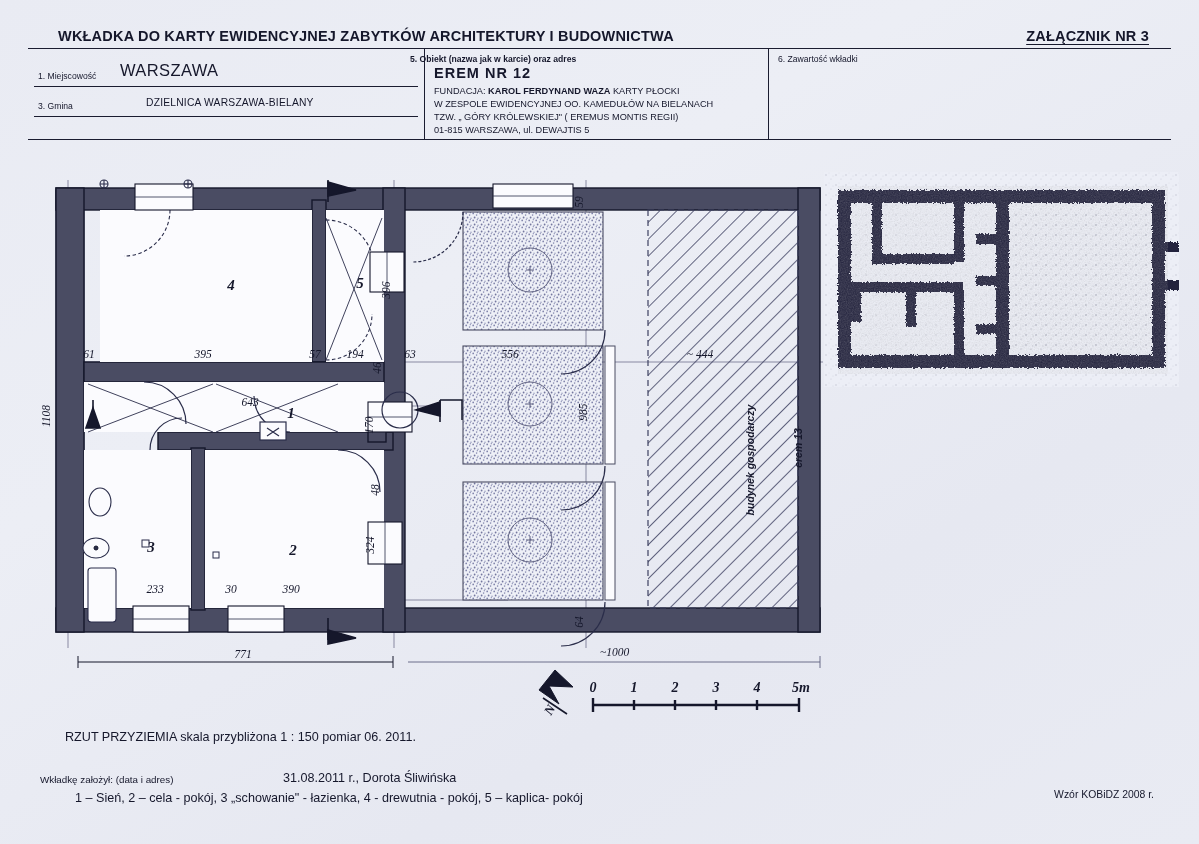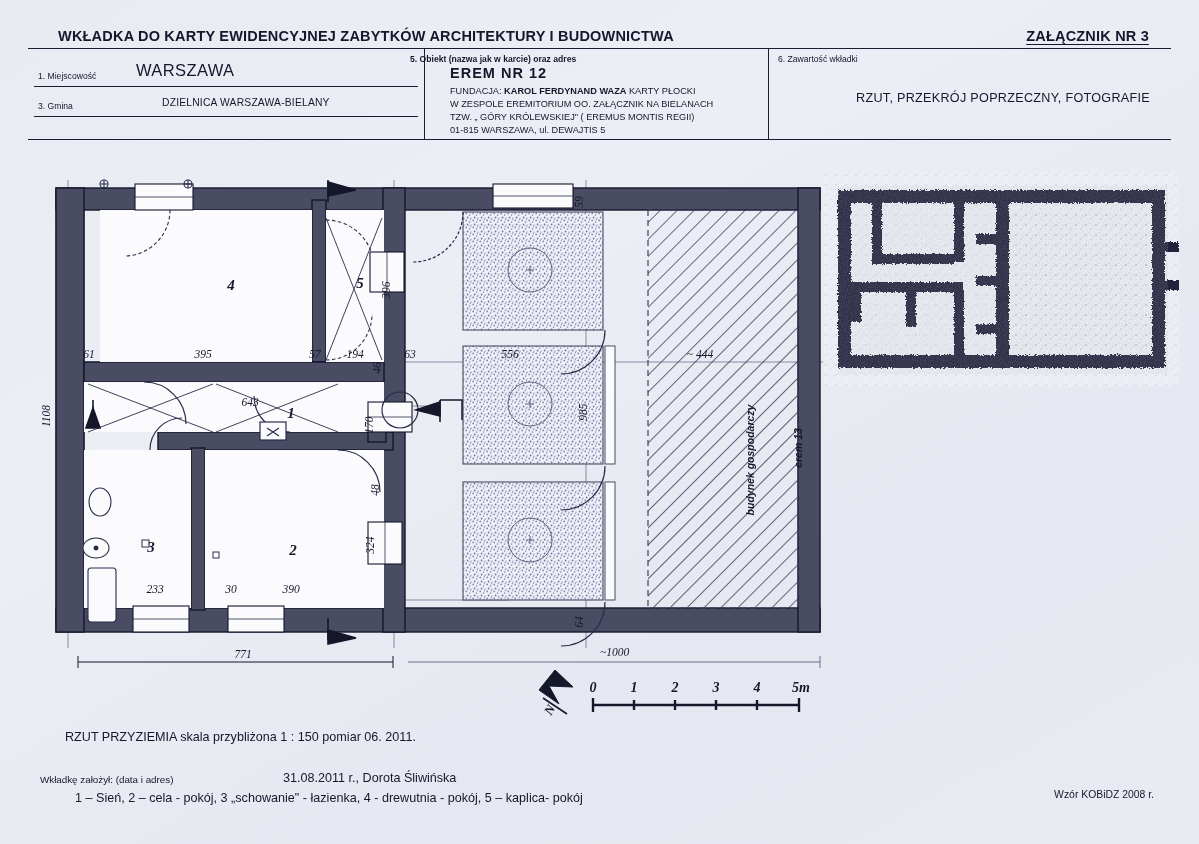--- a/index.html
+++ b/index.html
@@ -32,21 +32,21 @@
     position:absolute;left:28px;top:48px;width:1143px;height:92px;
     border-top:1.6px solid #1a1c30;
     border-bottom:1.6px solid #1a1c30;
     box-sizing:border-box;
   }
   .vr{position:absolute;top:0;bottom:0;width:0;border-left:1.4px solid #1a1c30;}
   .vr.c1{left:396px;}
   .vr.c2{left:740px;}
 
   .cell-lbl{position:absolute;font-size:8.6px;white-space:nowrap;}
-  .cell-val{position:absolute;white-space:nowrap;margin-left:16px;}
+  .cell-val{position:absolute;white-space:nowrap;}
   .ul{position:absolute;border-bottom:1.3px solid #1a1c30;}
 
   
   .r1-lbl{left:10px;top:22px;}
   .r1-val{left:92px;top:12px;font-size:16.5px;letter-spacing:.4px;}
   .r1-ul{left:6px;top:37px;width:384px;}
   .r2-lbl{left:10px;top:52px;}
   .r2-val{left:118px;top:48px;font-size:10.3px;letter-spacing:.2px;}
   .r2-ul{left:6px;top:67px;width:384px;}
 
@@ -100,26 +100,25 @@
     <div class="cell-val r1-val">WARSZAWA</div>
     <div class="ul r1-ul"></div>
 
     <div class="cell-lbl r2-lbl">3. Gmina</div>
     <div class="cell-val r2-val">DZIELNICA WARSZAWA-BIELANY</div>
     <div class="ul r2-ul"></div>
 
     <div class="cell-lbl m-lbl">5. Obiekt (nazwa jak w karcie) oraz adres</div>
     <div class="cell-val m-title">EREM  NR  12</div>
     <div class="cell-val m-l1"><span>FUNDACJA: </span><b>KAROL FERDYNAND WAZA</b><span> KARTY PŁOCKI</span></div>
-    <div class="cell-val m-l2">W ZESPOLE EREMITORIUM OO. ZAŁĄCZNIK NA BIELANACH</div>
+    <div class="cell-val m-l2">W ZESPOLE EWIDENCYJNEJ OO. KAMEDUŁÓW NA BIELANACH</div>
     <div class="cell-val m-l3">TZW. „ GÓRY KRÓLEWSKIEJ" ( EREMUS MONTIS  REGII)</div>
     <div class="cell-val m-l4">01-815 WARSZAWA,  ul. DEWAJTIS 5</div>
 
     <div class="cell-lbl rt-lbl">6. Zawartość wkładki</div>
-    <div class="cell-val rt-val">RZUT,  PRZEKRÓJ POPRZECZNY, FOTOGRAFIE</div>
   </div>
 
   <div class="plan">
     <svg width="785" height="500" viewBox="0 0 785 500" xmlns="http://www.w3.org/2000/svg">
       <defs>
         <pattern id="diagHatch" width="12" height="12" patternUnits="userSpaceOnUse" patternTransform="rotate(45)">
           <line x1="0" y1="0" x2="0" y2="12" stroke="#3d4060" stroke-width="1.6"></line>
         </pattern>
         <pattern id="wallHatch" width="9" height="9" patternUnits="userSpaceOnUse" patternTransform="rotate(45)">
           <line x1="0" y1="0" x2="0" y2="9" stroke="#4a4c63" stroke-width="1.2"></line>

